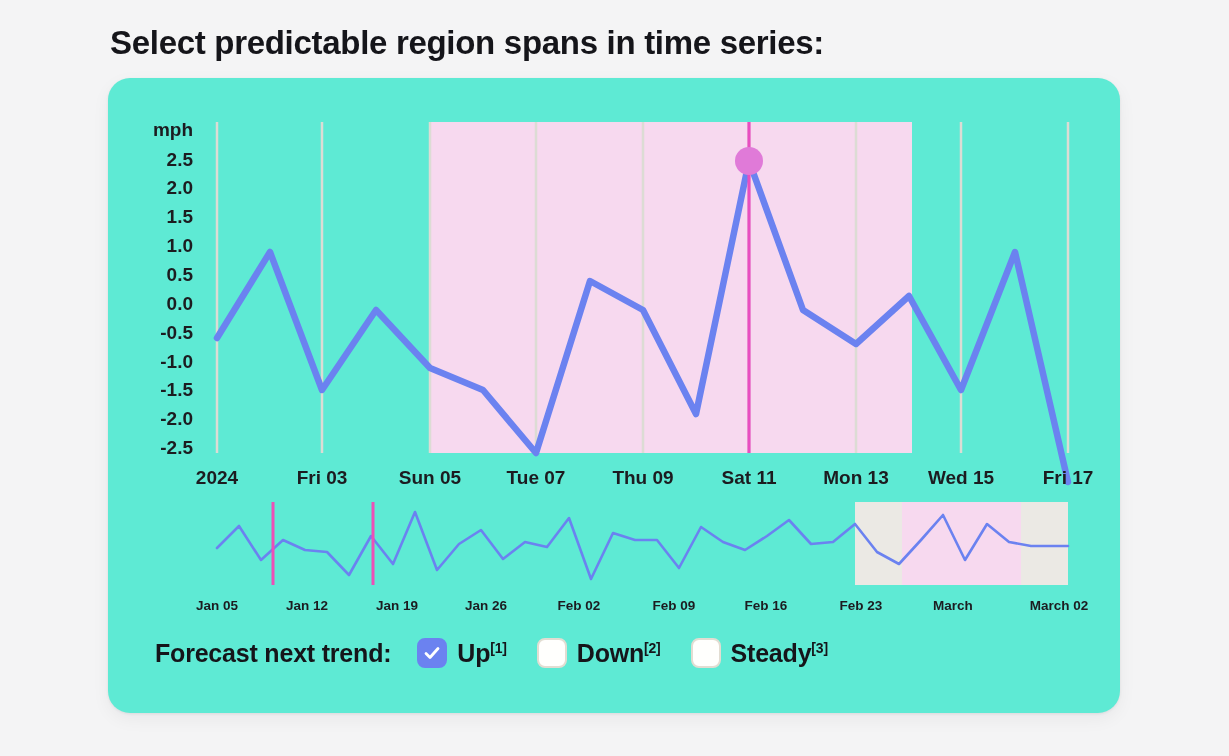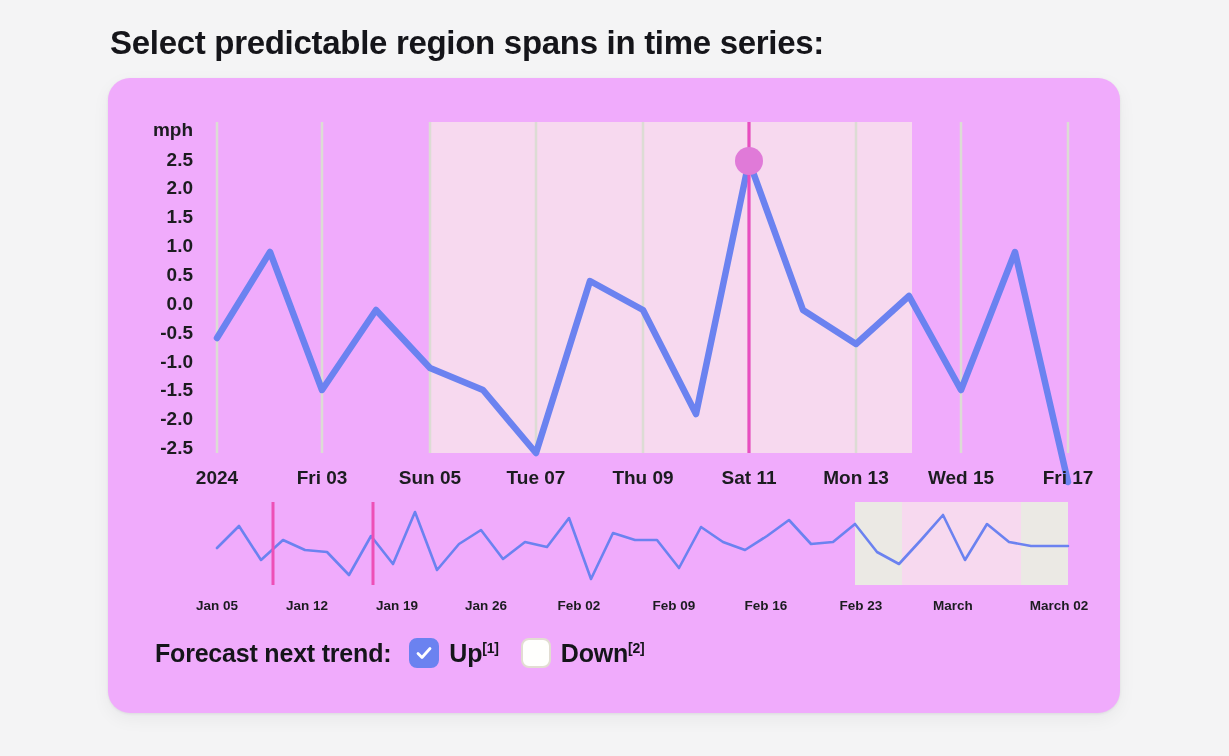--- a/index.html
+++ b/index.html
@@ -22,21 +22,21 @@
     font-weight: 700;
     color: #15151a;
     letter-spacing: -0.3px;
   }
   .card {
     position: absolute;
     left: 108px;
     top: 78px;
     width: 1012px;
     height: 635px;
-    background: #f0abfc;
+    background: #5eead4;
     border-radius: 22px;
     box-shadow: 0 1px 3px rgba(20,20,30,0.07), 0 6px 18px rgba(20,20,30,0.05);
   }
   .chart-wrap {
     position: absolute;
     left: 0;
     top: 0;
     width: 1012px;
     height: 635px;
   }
@@ -54,21 +54,21 @@
   .yunit { font-size: 19px; text-anchor: end; }
   .xtick { font-size: 19px; text-anchor: middle; }
   .navtick { font-size: 13.5px; text-anchor: middle; fill: #1c1c20; font-weight: 700; }
 
   .controls {
     position: absolute;
     left: 47px;
     top: 560px;
     display: flex;
     align-items: center;
-    gap: 0px;
+    gap: 8px;
   }
   .controls-label {
     font-size: 25px;
     font-weight: 700;
     color: #15151a;
     letter-spacing: -0.2px;
     margin-right: 18px;
   }
   .opt {
     display: flex;
@@ -194,15 +194,19 @@
           </svg>
         </div>
         <div class="opt-label"><span>Up</span><sup>[1]</sup></div>
       </div>
 
       <div class="opt">
         <div class="box unchecked"></div>
         <div class="opt-label"><span>Down</span><sup>[2]</sup></div>
       </div>
 
+      <div class="opt">
+        <div class="box unchecked"></div>
+        <div class="opt-label"><span>Steady</span><sup>[3]</sup></div>
+      </div>
     </div>
   </div>
 </div>
 
 </body></html>

